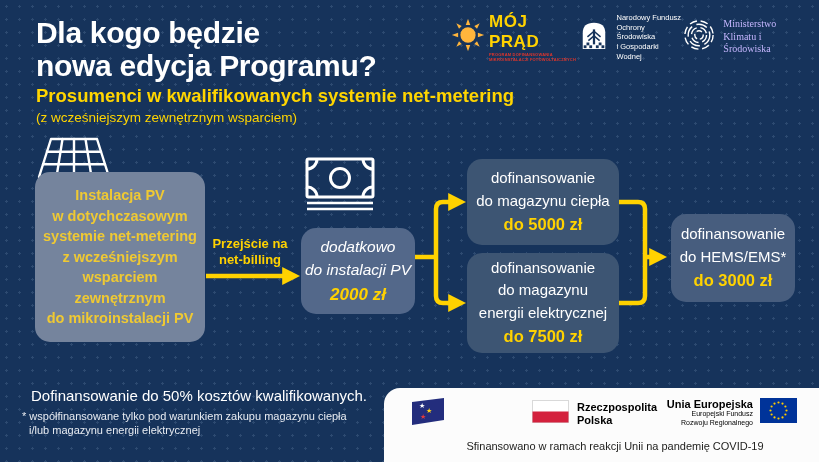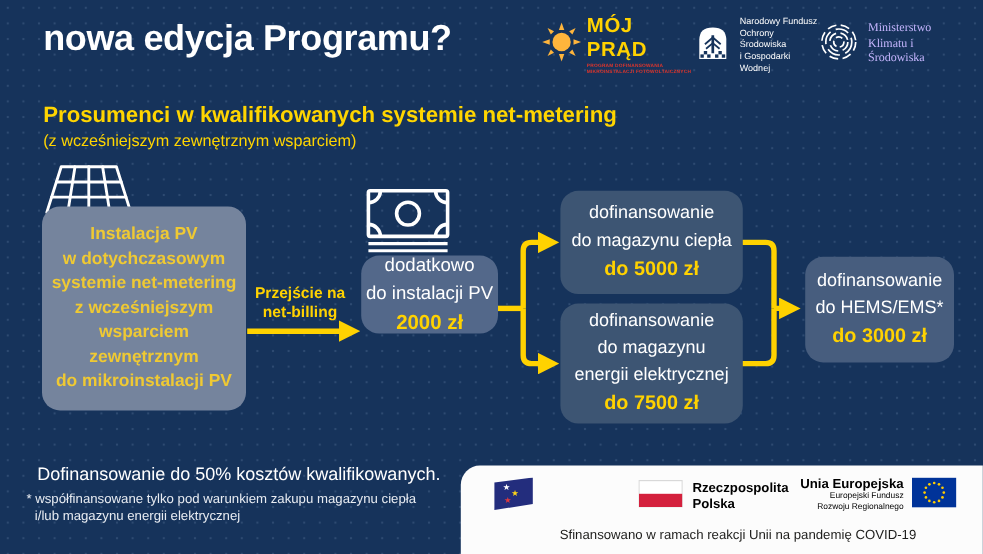--- a/index.html
+++ b/index.html
@@ -30,22 +30,22 @@
   .nfos { display:flex; align-items:center; gap:6px; }
   .nfos .txt { font-size:7.5px; line-height:1.3; color:#fff; border-left:1px solid rgba(255,255,255,.0); }
   .ministry { display:flex; align-items:center; gap:8px; }
   .ministry .txt { font-family:"Liberation Serif", serif; font-size:10px; line-height:1.25; color:#c4b5fd; }
 
   
   .fbox { position:absolute; border-radius:15px; display:flex; flex-direction:column;
           justify-content:center; align-items:center; text-align:center; }
   .src   { left:35px;  top:172px; width:170px; height:170px; background:#75849D;
            color:#EFC933; font-weight:bold; font-size:14.5px; line-height:1.42; }
-  .pv    { left:301px; top:213px; width:114px; height:65px;  background:#53688A;
-           font-size:15.5px; line-height:1.5; }
+  .pv    { left:301px; top:228px; width:114px; height:86px;  background:#53688A;
+           font-size:15.5px; line-height:1.5;font-style:italic; }
   .heat  { left:467px; top:159px; width:152px; height:86px;  background:#3D5573;
            font-size:15px; line-height:1.5; }
   .stor  { left:467px; top:253px; width:152px; height:100px; background:#3D5573;
            font-size:15px; line-height:1.5; }
   .hems  { left:671px; top:214px; width:124px; height:88px;  background:#475D7E;
            font-size:15px; line-height:1.5; }
   .amount { color:#FFD200; font-weight:bold; font-size:16.5px; }
   .pv .amount { font-size:17px; }
 
   .translabel { position:absolute; left:204px; top:236px; width:92px; text-align:center;
@@ -71,20 +71,21 @@
   .eu .t2 { font-size:7px; line-height:1.25; }
   .covid { position:absolute; left:0; right:0; top:52px; text-align:center;
            font-size:11px; color:#1d1d1b;padding-left:27px; }
 </style>
 </head>
 <body>
 
 <div class="dots"></div>
 
 <div class="title">
+  <div>Dla kogo będzie</div>
   <div>nowa edycja Programu?</div>
 </div>
 <div class="subtitle">Prosumenci w kwalifikowanych systemie net-metering</div>
 <div class="subnote">(z wcześniejszym zewnętrznym wsparciem)</div>
 
 <div class="logobar">
 
   <div class="mojprad">
     <span>
       <svg width="36" height="36" viewBox="0 0 40 40">

